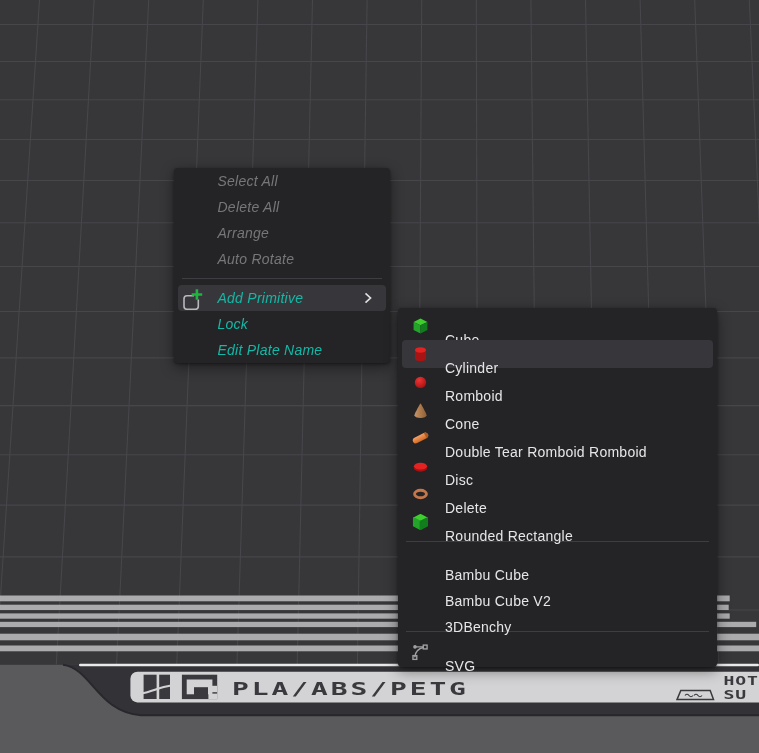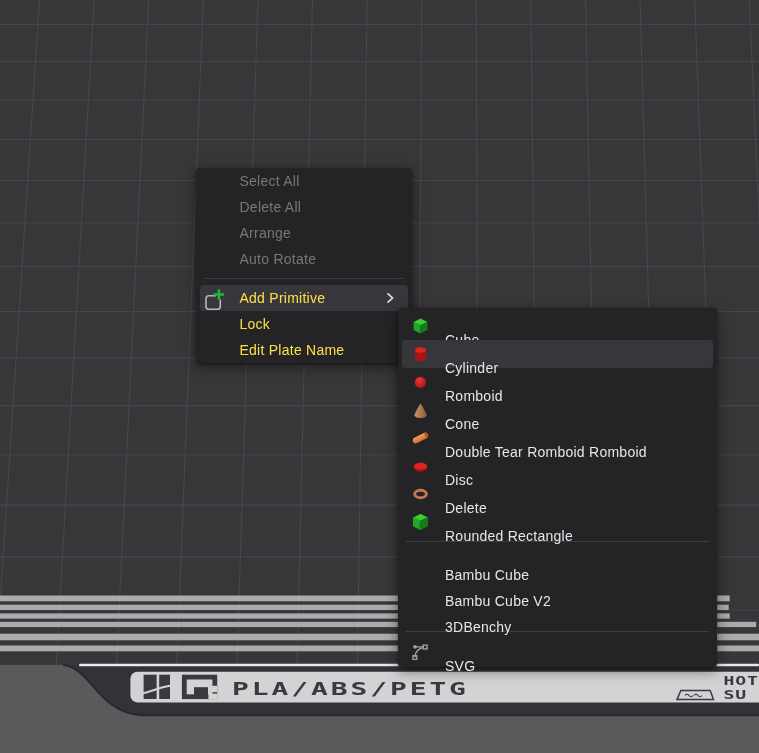--- a/index.html
+++ b/index.html
@@ -14,31 +14,31 @@
 
   
   .menu {
     position: absolute;
     background: #242427;
     border-radius: 4px;
     box-shadow: 0 4px 14px rgba(0,0,0,0.45), 0 1px 3px rgba(0,0,0,0.4);
     z-index: 10;
     box-sizing: border-box;
   }
-  #main-menu { left: 196px; top: 167.5px; width: 215.5px; padding-top: 0.5px; }
+  #main-menu { left: 174px; top: 167.5px; width: 215.5px; padding-top: 0.5px; font-style: italic; }
   #sub-menu  { left: 398px; top: 307.8px; width: 319px; padding-top: 4px; padding-bottom: 1px; }
 
   .menu-item {
     position: relative;
     height: 26px;
     display: flex;
     align-items: center;
     font-size: 14px;
     letter-spacing: 0.25px;
-    color: #fde047;
+    color: #14b8a6;
     margin: 0 4px;
     border-radius: 4px;
     padding: 0;
     box-sizing: border-box;
   }
   #main-menu .menu-item { padding-left: 39.5px; }   
   .menu-item.disabled { color: #77777a; }
   .menu-item.hover, .sub-item.hover { background: #37373b; }
 
   .menu-sep {

